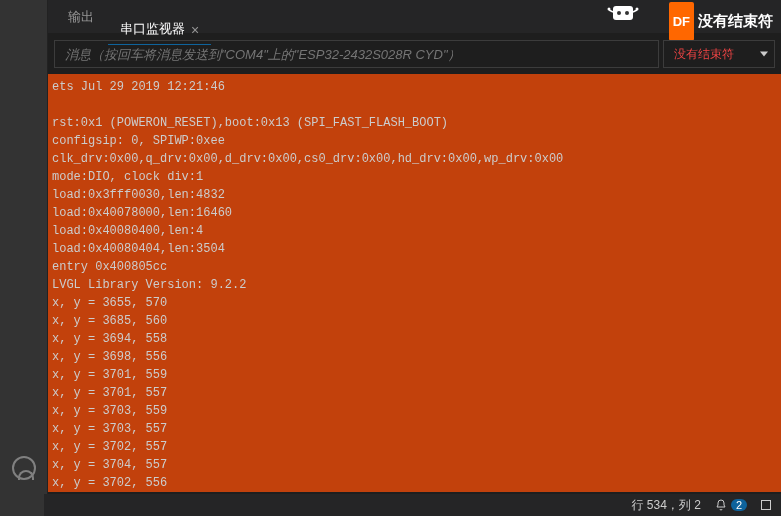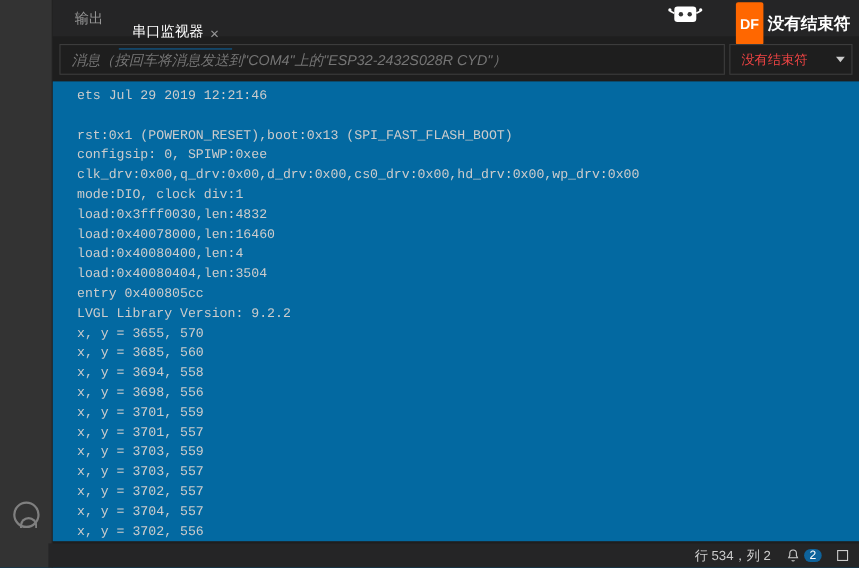--- a/index.html
+++ b/index.html
@@ -142,25 +142,25 @@
       right: 6px;
       top: 50%;
       transform: translateY(-50%);
       width: 0; height: 0;
       border-left: 4px solid transparent;
       border-right: 4px solid transparent;
       border-top: 5px solid #cccccc;
     }
     .terminal {
       flex: 1;
-      background: #0369a1;
+      background: #c2410c;
       font-family: Consolas, "Courier New", monospace;
       font-size: 12px;
       color: #cccccc;
-      padding: 4px 22px;
+      padding: 4px 4px;
       overflow: hidden;
       white-space: pre;
       line-height: 18px;
     }
     .status-bar {
       position: absolute;
       left: 44px; right: 0; bottom: 0;
       height: 22px;
       background: #252526;
       display: flex;

